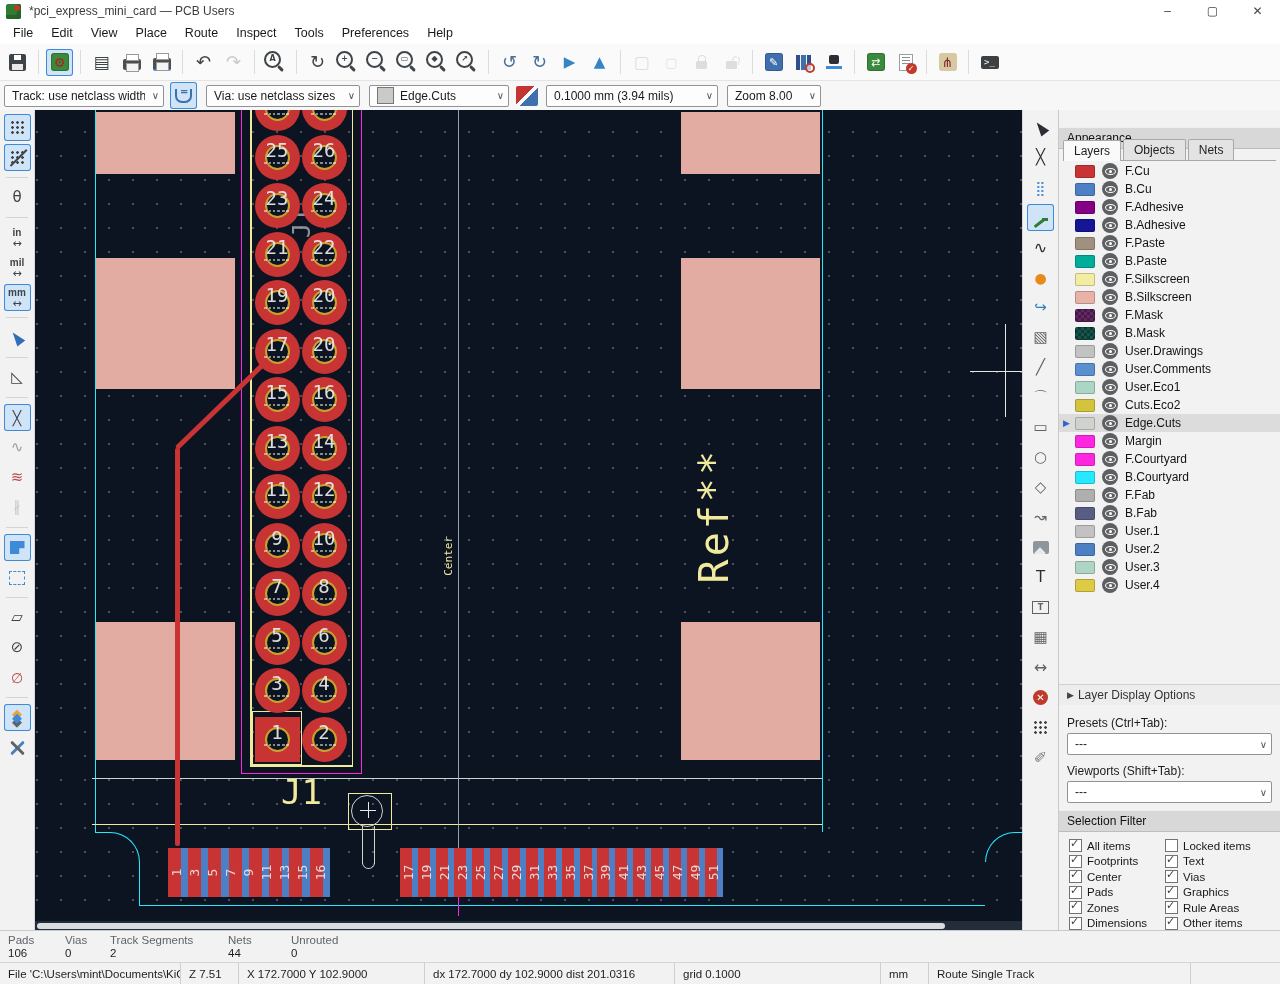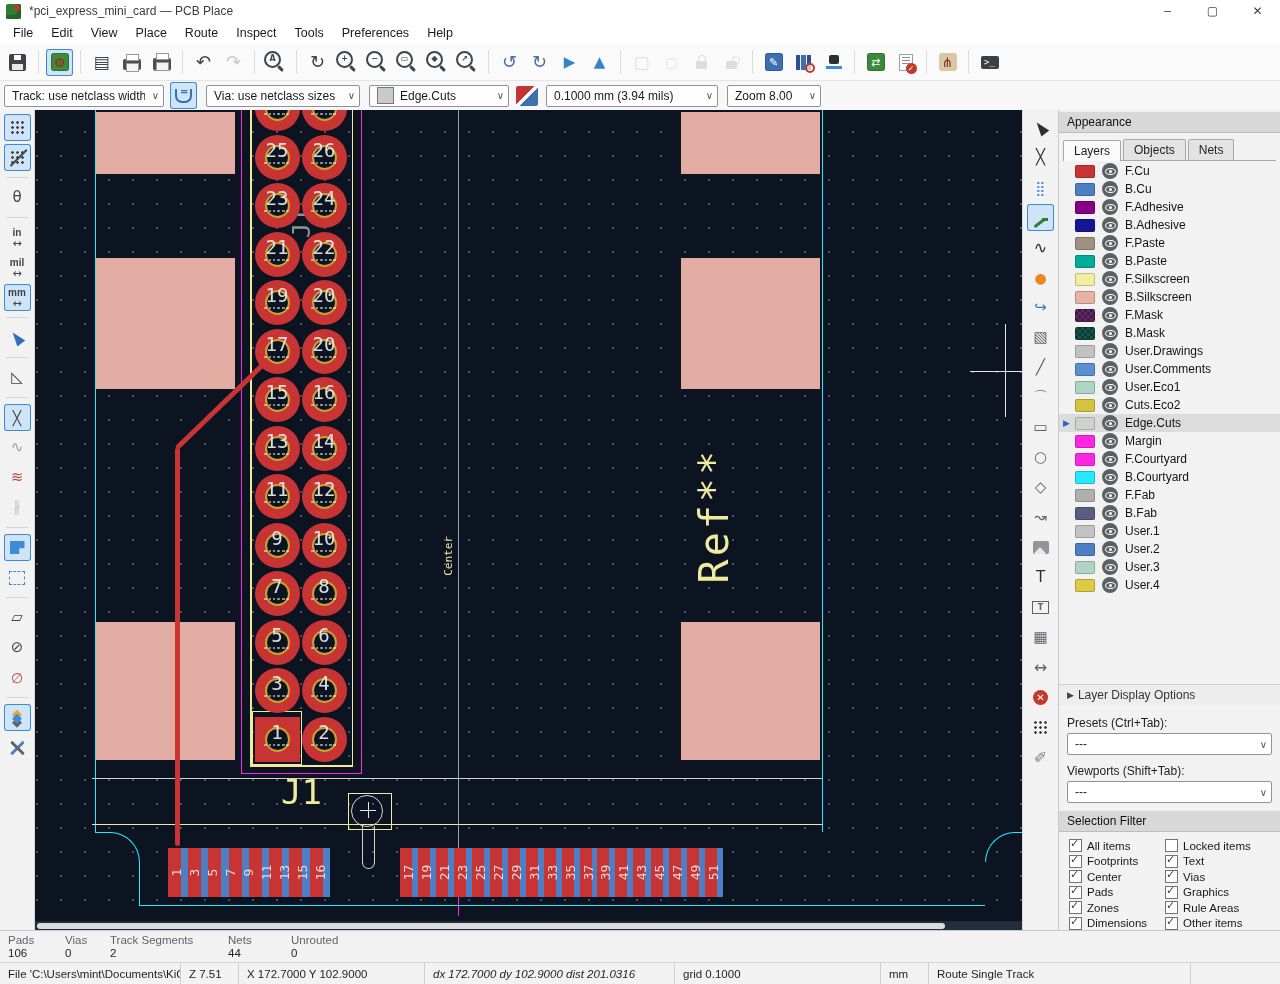--- a/index.html
+++ b/index.html
@@ -161,21 +161,21 @@
          border-left:1px solid #cfcfcf;box-sizing:border-box;white-space:nowrap;overflow:hidden;flex:none;}
   .scell:first-child{border-left:none;}
 </style>
 </head>
 <body>
 
 <div id="app">
 
   <div id="titlebar">
     <span class="appico"></span>
-    <span id="title">*pci_express_mini_card — PCB Place</span>
+    <span id="title">*pci_express_mini_card — PCB Users</span>
     <span id="winbtns">
         <span class="winbtn">–</span>
         <span class="winbtn">▢</span>
         <span class="winbtn">✕</span>
       </span>
   </div>
 
   <div id="menubar">
       <span class="menu-item">File</span>
       <span class="menu-item">Edit</span>
@@ -767,21 +767,21 @@
       </span>
       <span class="tbtn">
         <span class="ci i-dots"></span>
       </span>
       <span class="tbtn">
         <span class="g" style="color: rgb(122, 127, 133); font-size: 16px;">✐</span>
       </span>
     </div>
 
   <div id="panel">
-    <div class="phdr" style="top:1px;">
+    <div class="phdr" style="top:17px;">
       <span>Appearance</span>
     </div>
     <div id="tabs">
         <span class="tab active">Layers</span>
         <span class="tab">Objects</span>
         <span class="tab">Nets</span>
       </div>
     <div id="layerlist">
         <div class="lrow">
           <span class="lsw" style="background-color: rgb(200, 52, 52);"></span>
@@ -994,21 +994,21 @@
         </div>
         <div class="scount" style="left: 291px;">
           <div class="sclabel">Unrouted</div>
           <div class="scval">0</div>
         </div>
       </div>
     <div id="strip">
         <div class="scell" style="width: 180px;">File 'C:\Users\mint\Documents\KiC...</div>
         <div class="scell" style="width: 58px;">Z 7.51</div>
         <div class="scell" style="width: 186px;">X 172.7000  Y 102.9000</div>
-        <div class="scell" style="width: 250px; font-style: italic;">dx 172.7000  dy 102.9000  dist 201.0316</div>
+        <div class="scell" style="width: 250px;">dx 172.7000  dy 102.9000  dist 201.0316</div>
         <div class="scell" style="width: 206px;">grid 0.1000</div>
         <div class="scell" style="width: 48px;">mm</div>
         <div class="scell" style="width: 262px;">Route Single Track</div>
         <div class="scell" style="width: 90px;"></div>
       </div>
   </div>
 
 </div>
 
 </body></html>

